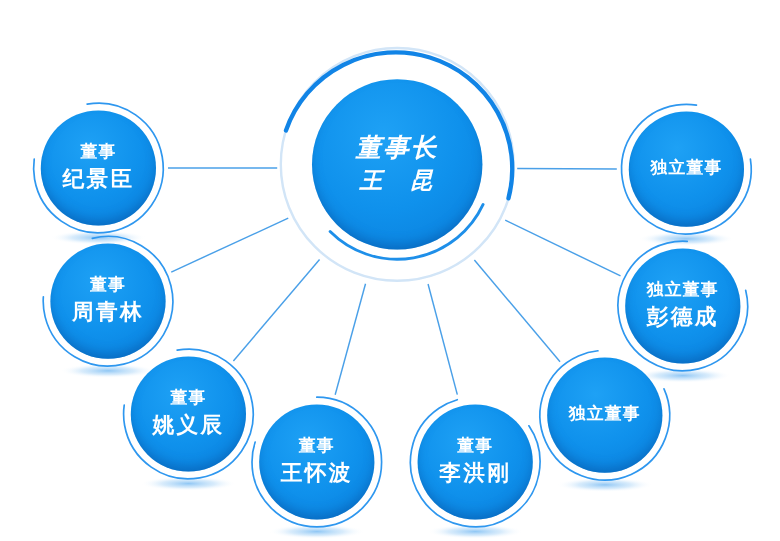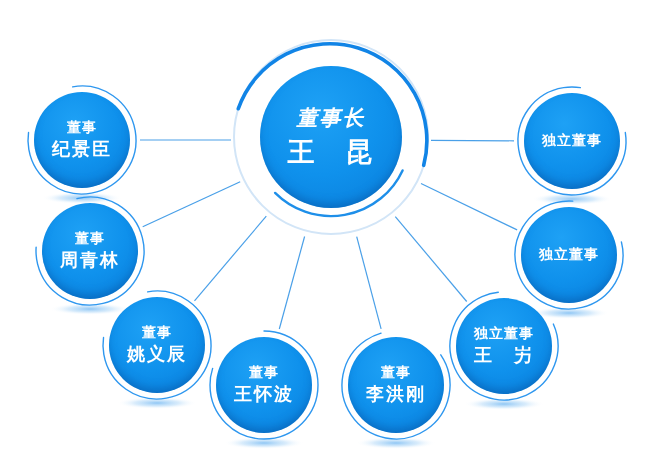--- a/index.html
+++ b/index.html
@@ -13,21 +13,21 @@
     display:flex;flex-direction:column;align-items:center;justify-content:center;
     background:radial-gradient(circle at 42% 32%, #1ea1f5 0%, #0f91ec 50%, #0c86e2 76%, #0a77d2 100%);
     box-shadow:inset 0 -6px 9px -2px rgba(8,88,168,0.55);
     color:#ffffff;text-align:center;
   }
   .node.sat{width:96px;height:96px;}
   .node.hub{width:142px;height:142px;}
   .role{font-weight:bold;font-size:14px;letter-spacing:1px;line-height:1.35;}
   .name{font-weight:bold;font-size:18px;letter-spacing:2px;line-height:1.3;white-space:nowrap;}
   .hub .role{font-size:21px;letter-spacing:2px;font-style:italic;}
-  .hub .name{font-size:27px;margin-top:3px;}
+  .hub .name{font-size:19px;margin-top:3px;font-style:italic;}
 </style>
 </head>
 <body>
 
 <div class="canvas">
 
   <svg class="underlay" viewBox="0 0 650 451">
     <defs>
       <radialGradient id="refl" cx="50%" cy="50%" r="50%">
         <stop offset="0%" stop-color="#7cbdf3" stop-opacity="0.85"></stop>
@@ -96,22 +96,22 @@
   <div class="node sat" style="left:216px;top:337px;">
     <div class="role">董事</div>
     <div class="name">王怀波</div>
   </div>
   <div class="node sat" style="left:348px;top:337px;">
     <div class="role">董事</div>
     <div class="name">李洪刚</div>
   </div>
   <div class="node sat" style="left:456px;top:298px;">
     <div class="role">独立董事</div>
-    <div class="name">王　屴</div>
   </div>
   <div class="node sat" style="left:521px;top:207px;">
     <div class="role">独立董事</div>
+    <div class="name">彭德成</div>
   </div>
   <div class="node sat" style="left:524px;top:93px;">
     <div class="role">独立董事</div>
   </div>
 
 </div>
 
 </body></html>

